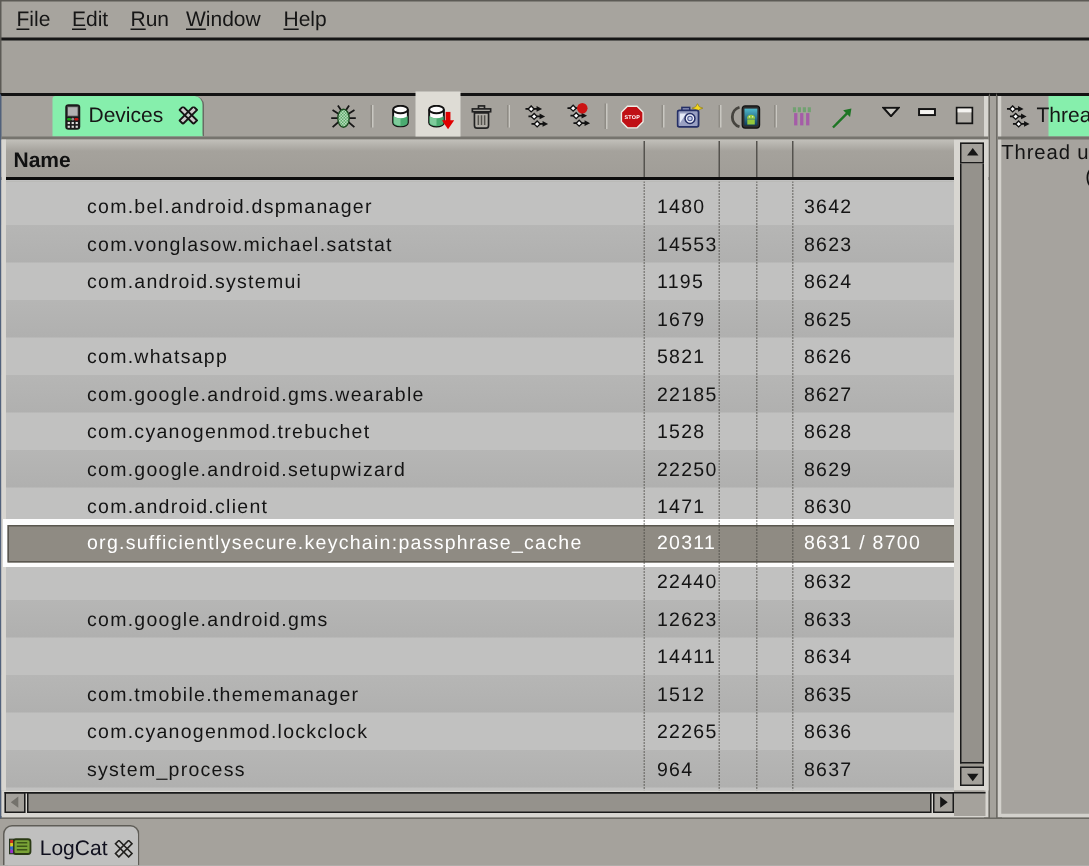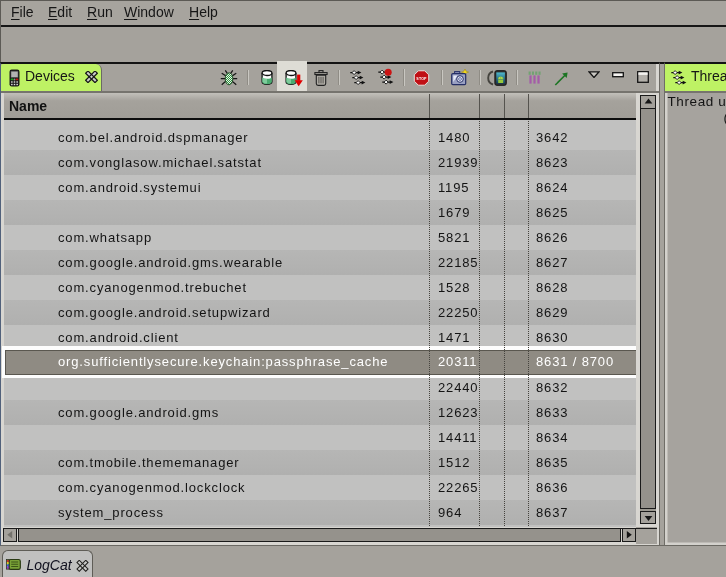--- a/index.html
+++ b/index.html
@@ -13,21 +13,21 @@
   #menudiv{left:0;top:25px;width:726px;height:2px;background:#161616;}
   #devpanel{left:0;top:62px;width:660px;height:484px;background:#a5a29c;
             border-top:2px solid #131313;border-left:1px solid #51617b;
             border-right:1.5px solid #6b6963;border-bottom:1.5px solid #6b6963;
             box-shadow:inset -3px -2.5px 0 0 #d8d6d1;
             box-sizing:border-box;}
   #thpanel{left:664px;top:62px;width:62px;height:484px;background:#a6a39e;
            border-top:2px solid #131313;border-left:1.5px solid #6f6d67;border-bottom:1.5px solid #6b6963;
            box-shadow:inset 2.5px -2.5px 0 0 #d3d1cc;
            box-sizing:border-box;overflow:hidden;}
-  .tab{position:absolute;background:#bef264;}
+  .tab{position:absolute;background:#86efac;margin-left:34px;}
   #devtab{left:0px;top:0px;width:101px;height:27px;border-right:1px solid #6b6965;
           border-radius:2px 6px 0 0;box-sizing:border-box;}
   #devtab .lab{position:absolute;left:24px;top:4px;font-size:14px;color:#161616;}
   .stripbot{position:absolute;background:#76746e;}
   #thead{left:0px;top:28.5px;width:635px;height:26px;
          background:linear-gradient(#c2c0ba,#a5a29c 30%,#a09d97);}
   #thead .lab{position:absolute;left:8px;top:5px;font-size:14px;color:#111;font-weight:bold;}
   .hsep{position:absolute;top:29.5px;width:1px;height:24px;background:#55534e;}
   #theadline{left:0px;top:53.5px;width:658px;height:2px;background:#0d0d0d;}
   #rows{left:0px;top:56.5px;width:635px;height:406.5px;background:#c1c1c0;overflow:hidden;}
@@ -105,21 +105,21 @@
     <div class="rowd" style="top:79.5px"></div>
     <div class="rowd" style="top:129.5px"></div>
     <div class="rowd" style="top:179.5px"></div>
     <div class="rowd" style="top:279.5px"></div>
     <div class="rowd" style="top:329.5px"></div>
     <div class="rowd" style="top:379.5px"></div>
     <span class="rt" style="left:57px;top:9px">com.bel.android.dspmanager</span>
       <span class="rt" style="left:437px;top:9px">1480</span>
       <span class="rt" style="left:535px;top:9px">3642</span>
     <span class="rt" style="left:57px;top:34px">com.vonglasow.michael.satstat</span>
-      <span class="rt" style="left:437px;top:34px">21939</span>
+      <span class="rt" style="left:437px;top:34px">14553</span>
       <span class="rt" style="left:535px;top:34px">8623</span>
     <span class="rt" style="left:57px;top:59px">com.android.systemui</span>
       <span class="rt" style="left:437px;top:59px">1195</span>
       <span class="rt" style="left:535px;top:59px">8624</span>
       <span class="rt" style="left:437px;top:84px">1679</span>
       <span class="rt" style="left:535px;top:84px">8625</span>
     <span class="rt" style="left:57px;top:109px">com.whatsapp</span>
       <span class="rt" style="left:437px;top:109px">5821</span>
       <span class="rt" style="left:535px;top:109px">8626</span>
     <span class="rt" style="left:57px;top:134px">com.google.android.gms.wearable</span>
@@ -348,21 +348,21 @@
        border:1px solid #5f5d57;border-bottom:none;border-radius:6px 6px 0 0;box-sizing:border-box;"></div>
   <svg class="abs" style="left:5.5px;top:10px" width="16" height="13" viewBox="0 0 17 14">
     <rect x="3" y="1.6" width="12.3" height="10.6" rx="1.8" fill="#7aa337" stroke="#2a3a14" stroke-width="1.3"></rect>
     <rect x="0.6" y="1.9" width="2.4" height="2.5" fill="#cc3322"></rect>
     <rect x="0.6" y="4.4" width="2.4" height="2.4" fill="#ddcc22"></rect>
     <rect x="0.6" y="6.8" width="2.4" height="2.4" fill="#3366cc"></rect>
     <rect x="0.6" y="9.2" width="2.4" height="2.5" fill="#9933cc"></rect>
     <rect x="0.3" y="1.6" width="3" height="10.4" fill="none" stroke="#23321a" stroke-width="0.8"></rect>
     <path d="M5.5 4.2 L13 4.2 M5.5 6.7 L13 6.7 M5.5 9.2 L13 9.2" stroke="#3c5518" stroke-width="1.1" fill="none"></path>
   </svg>
-  <span class="abs" style="left:26.5px;top:9px;font-size:14px;color:#10101e;font-style:italic;">LogCat</span>
+  <span class="abs" style="left:26.5px;top:9px;font-size:14px;color:#10101e;">LogCat</span>
   <svg class="abs" style="left:76px;top:12.5px" width="13" height="12" viewBox="0 0 13 12">
     <g transform="translate(6.5,5.8)">
       <g fill="#c9c9c8">
           <rect x="-6.2" y="-1.6" width="12.4" height="3.2" transform="rotate(45)"></rect>
       <rect x="-6.2" y="-1.6" width="12.4" height="3.2" transform="rotate(-45)"></rect>
         </g>
       <g fill="none" stroke="#23221f" stroke-width="1.05">
           <rect x="-6.2" y="-1.6" width="12.4" height="3.2" transform="rotate(45)"></rect>
       <rect x="-6.2" y="-1.6" width="12.4" height="3.2" transform="rotate(-45)"></rect>
         </g>

